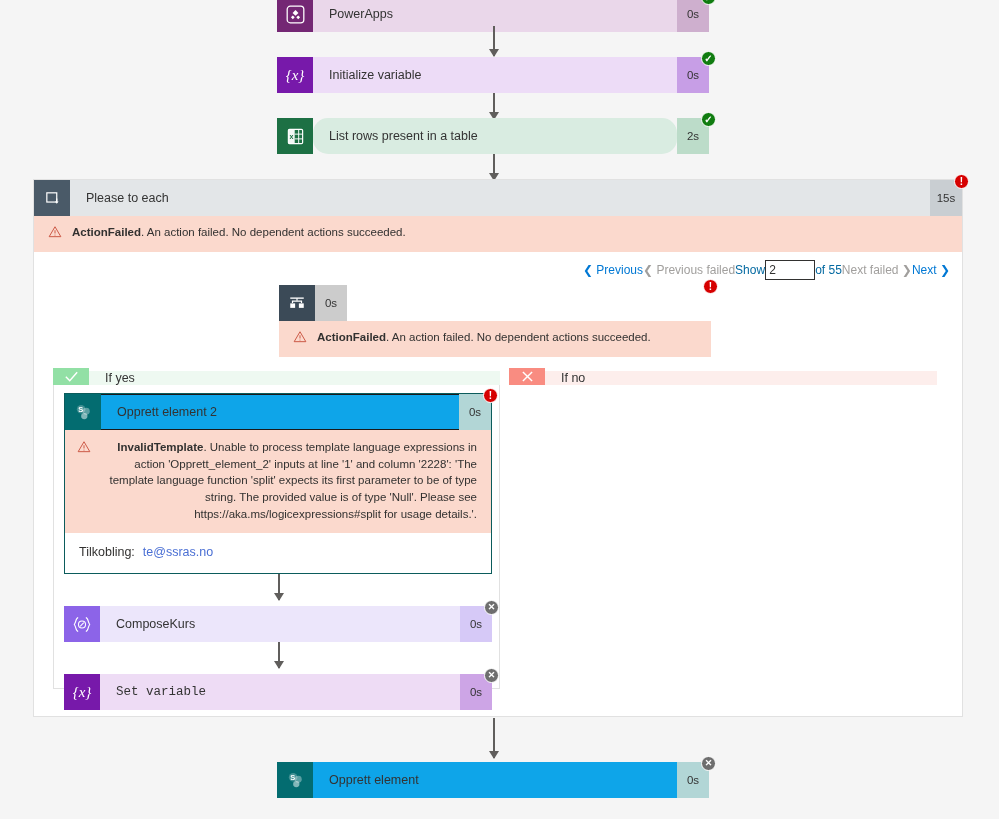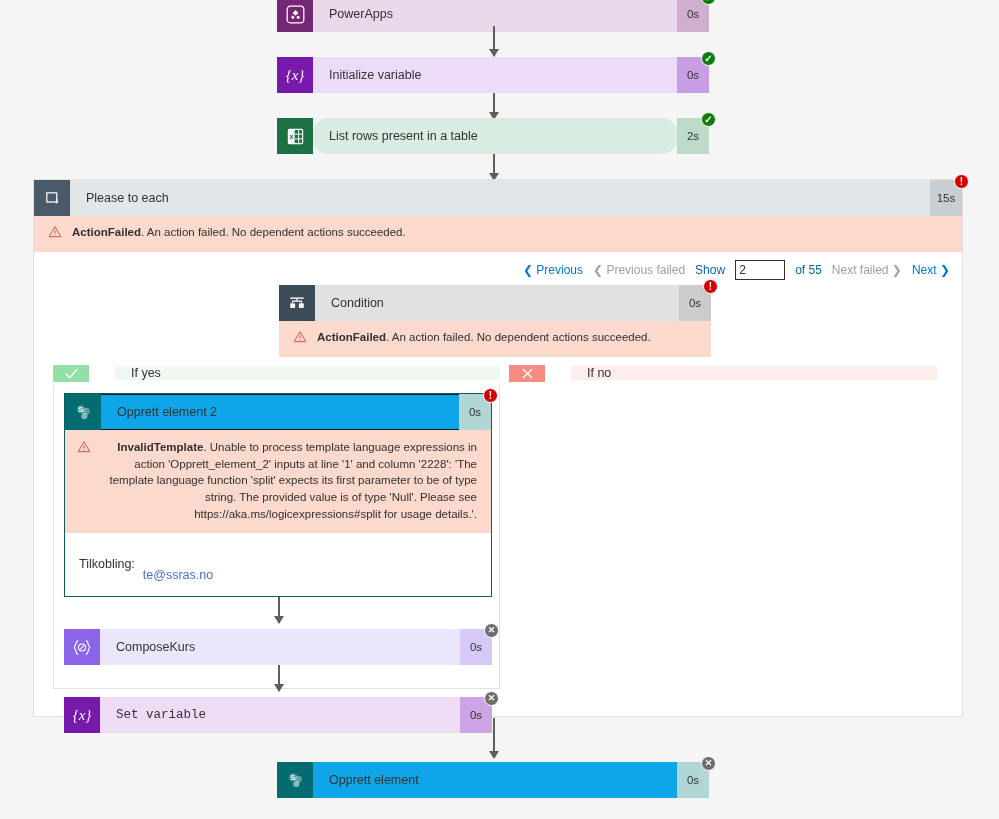--- a/index.html
+++ b/index.html
@@ -127,43 +127,41 @@
   
   .scope {
     position: absolute;
     background: #ffffff;
     border: 1px solid #e1e1e1;
   }
   .pager {
     display: flex;
     align-items: center;
     justify-content: flex-end;
-    gap: 10px;
     padding: 8px 12px 8px 0;
     font-size: 12px;
   }
   .pg-link { color: #0078d4; cursor: pointer; white-space: nowrap; }
   .pg-dis  { color: #a19f9d; white-space: nowrap; }
   .pg-lbl  { color: #0369a1; }
   .pg-input {
     width: 50px; height: 20px;
     border: 1px solid #323130;
     background: #ffffff;
     font-family: "Liberation Sans", sans-serif;
     font-size: 12px;
     color: #323130;
     padding: 0 3px;
   }
 
   
   .branch-head {
     display: flex;
-    align-items: center;
+    align-items: flex-end;
     height: 24px;
-    gap: 26px;
   }
   .branch-ico {
     width: 36px; min-width: 36px;
     display: flex; align-items: center; justify-content: center;
   }
   .branch-lbl {
     flex: 1;
     display: flex; align-items: center;
     padding-left: 16px;
     font-size: 12.5px;
@@ -180,21 +178,21 @@
   }
 
   
   .focus-card {
     border: 1px solid #0b5c5c;
     background: #ffffff;
   }
   .focus-card .card-title { border-top: 1px solid #1a1a1a; border-bottom: 1px solid #1a1a1a; }
   .conn-row { display: flex; align-items: center; padding: 12px 0 14px 14px; font-size: 12.5px; }
   .conn-lbl { color: #323130; margin-right: 8px; }
-  .conn-val { color: #4a6fd4; margin-top: 23px; }
+  .conn-val { color: #4a6fd4; }
 </style>
 </head>
 <body>
 
 <div id="root">
 
   <div class="card v-powerapps" style="position:absolute;left:277px;top:-4px;width:432px;">
     <div class="card-icon">
       <svg width="19" height="19" viewBox="0 0 24 24" aria-hidden="true">
         <rect x="1.5" y="1.5" width="21" height="21" rx="4" fill="none" stroke="#ffffff" stroke-width="1.6"></rect>
@@ -279,21 +277,20 @@
       <div class="card v-condition" style="width:100%;">
         <div class="card-icon">
           <svg width="18" height="18" viewBox="0 0 24 24" aria-hidden="true">
             <line x1="3" y1="5.5" x2="21" y2="5.5" stroke="#ffffff" stroke-width="1.8"></line>
             <line x1="12" y1="5.5" x2="12" y2="9" stroke="#ffffff" stroke-width="1.6"></line>
             <path d="M6 12 V9.5 H18 V12" fill="none" stroke="#ffffff" stroke-width="1.6"></path>
             <rect x="3" y="12.5" width="6.5" height="6" fill="#ffffff"></rect>
             <rect x="14.5" y="12.5" width="6.5" height="6" fill="#ffffff"></rect>
           </svg>
         </div>
-        <div class="card-title">Condition</div>
         <div class="card-dur">0s</div>
         <div class="badge badge-fail">!</div>
       </div>
       <div class="err-banner">
         <span class="warn-ico">
           <svg width="14" height="14" viewBox="0 0 24 24" aria-hidden="true">
             <path d="M12 3 L22 20 H2 Z" fill="none" stroke="#c8503c" stroke-width="1.6"></path>
             <line x1="12" y1="9" x2="12" y2="14.5" stroke="#c8503c" stroke-width="1.6"></line>
             <circle cx="12" cy="17" r="0.9" fill="#c8503c"></circle>
           </svg>

